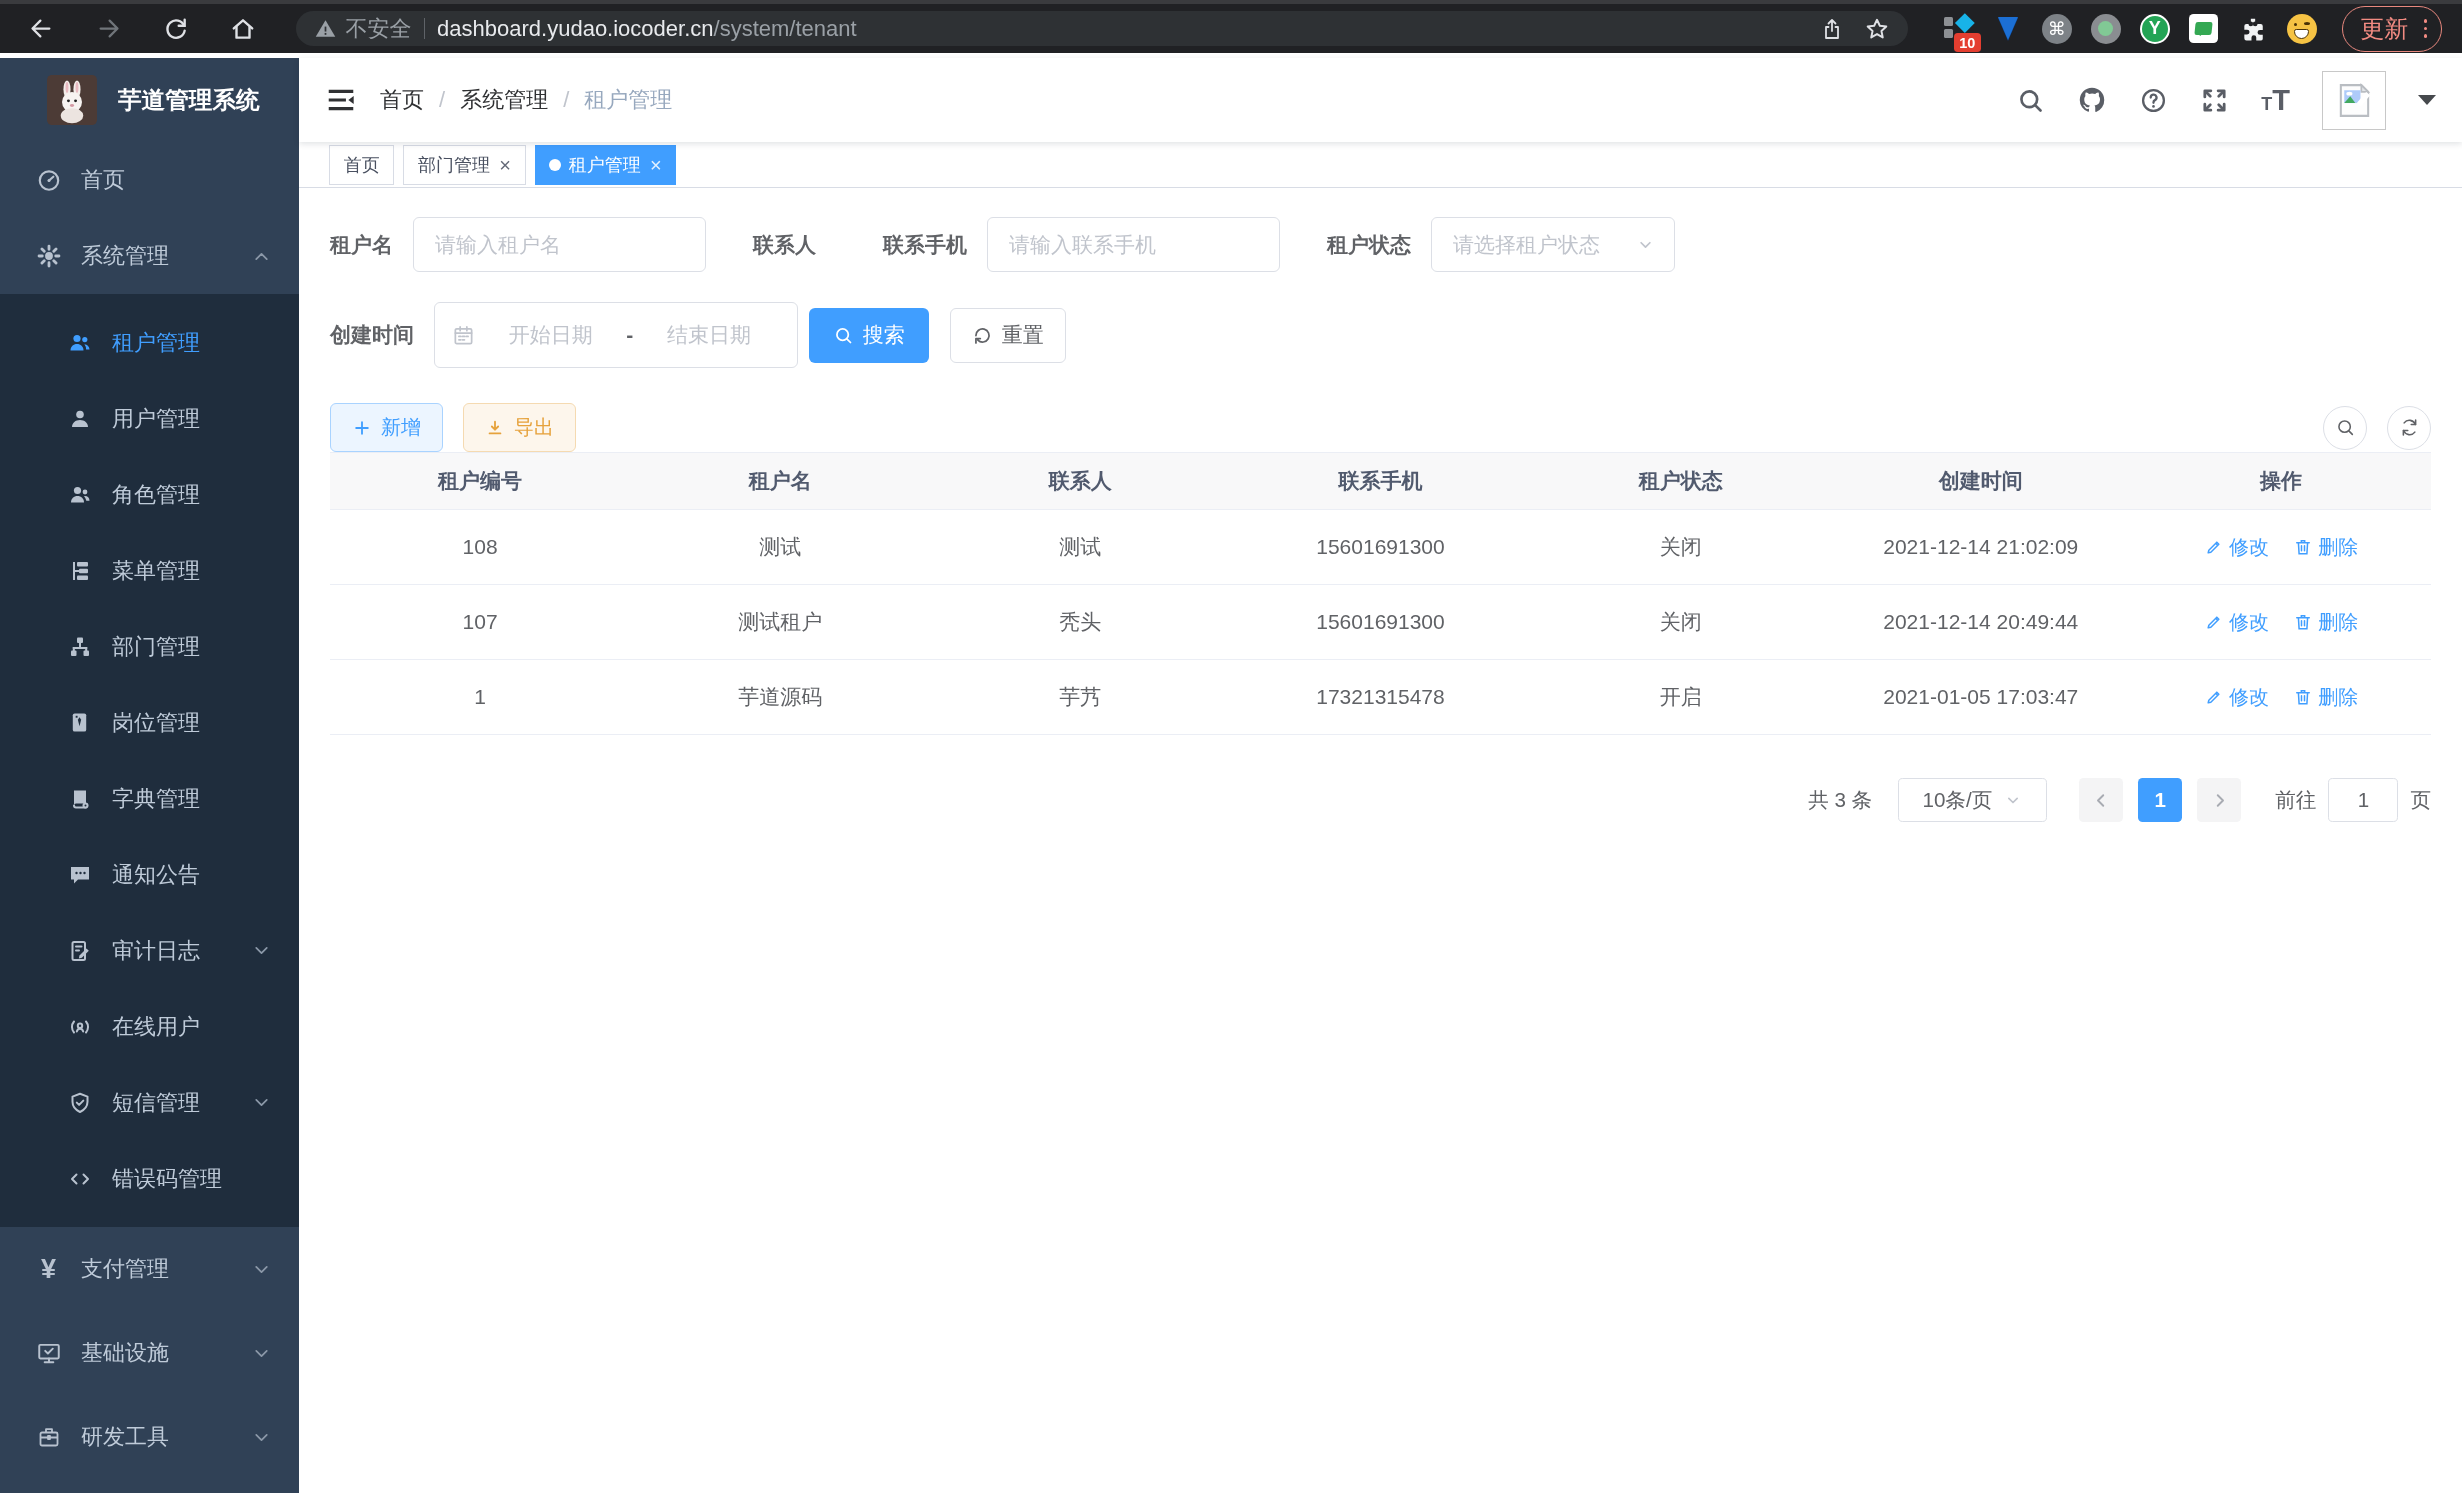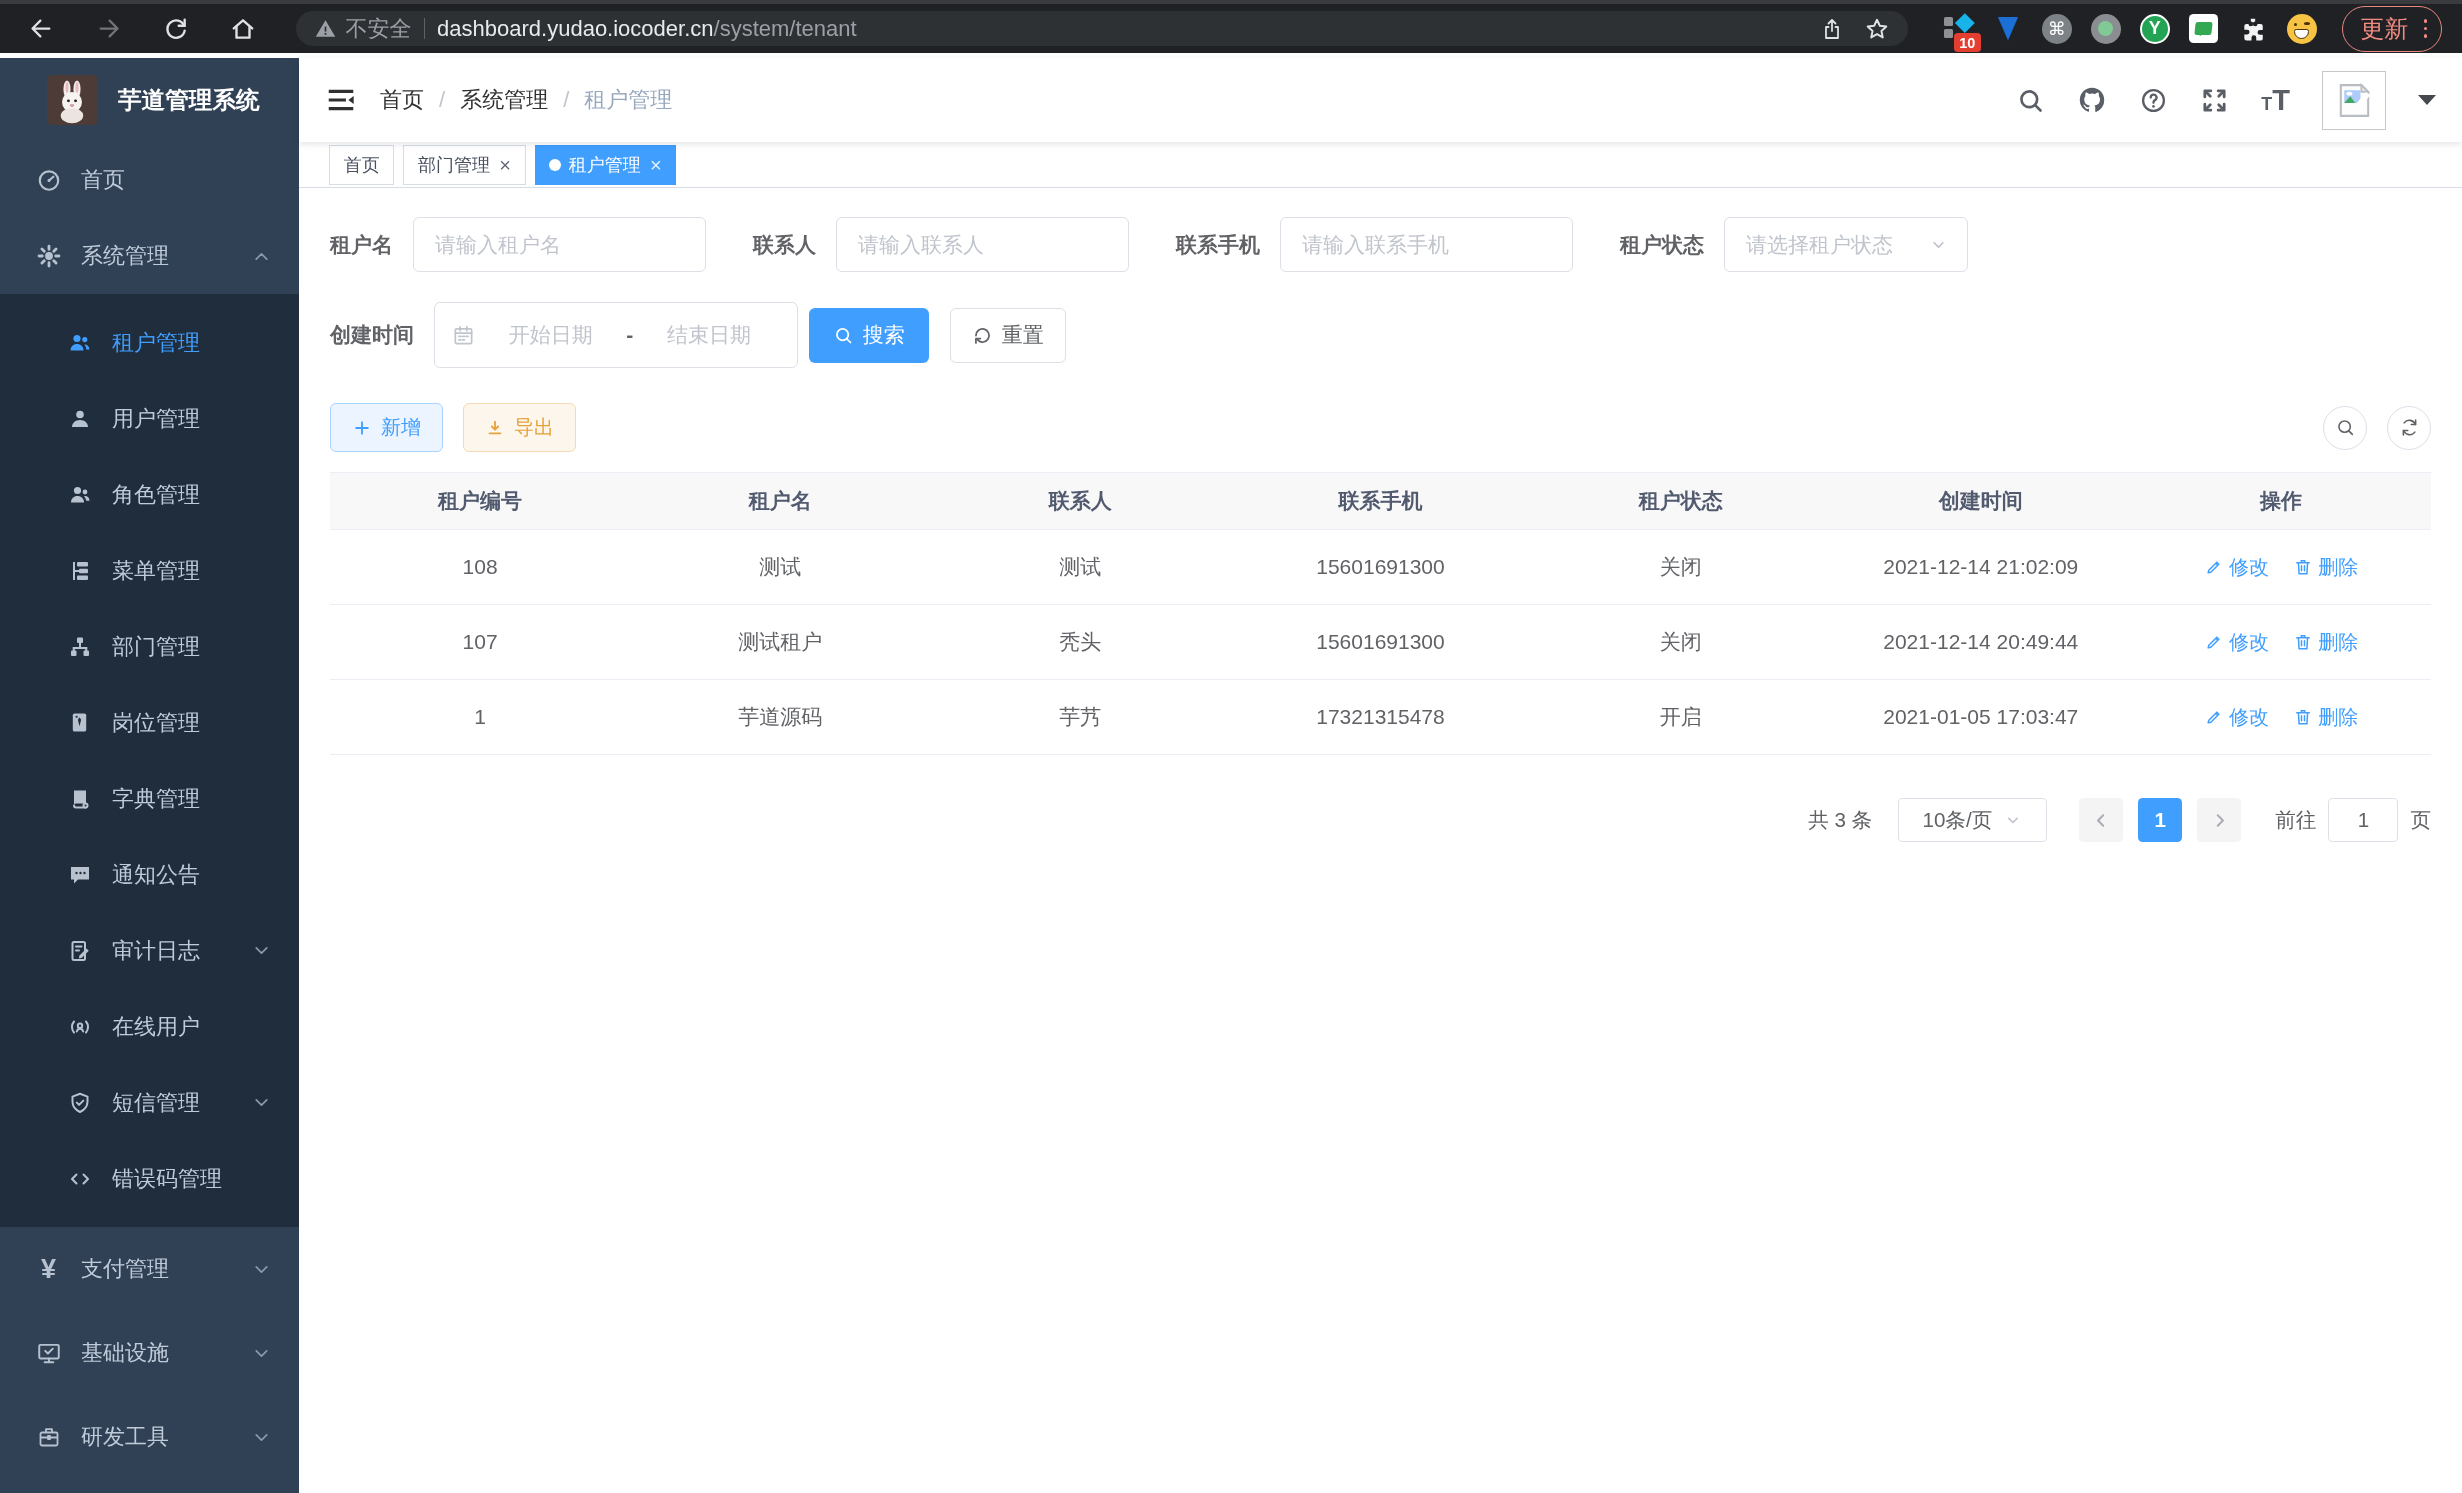--- a/index.html
+++ b/index.html
@@ -114,21 +114,21 @@
   .btn-search { height:55px; padding:0 23px; background:#409eff; color:#fff; margin-left:10.7px; }
   .btn-reset { height:55px; padding:0 21px; background:#fff; border-color:#dcdfe6; color:#606266; margin-left:21px; }
   .action-row { display:flex; align-items:center; margin-top:35px; }
   .btn-add { height:49px; padding:0 21px; font-size:20px; background:#ecf5ff; border-color:#a9d3ff; color:#409eff; }
   .btn-export { height:49px; padding:0 21px; font-size:20px; background:#fdf6ec; border-color:#f5dab1; color:#e6a23c; margin-left:20px; }
   .circles { margin-left:auto; display:flex; gap:20px; }
   .circle-btn { width:44px; height:44px; border-radius:50%; border:1.5px solid #dcdfe6; background:#fff;
     color:#606266; display:flex; align-items:center; justify-content:center; cursor:pointer; }
 
   
-  .dtable { margin-top:20px; }
+  .dtable { }
   .thead { display:flex; align-items:center; height:58px; background:#f8f8f9;
     border-top:1.5px solid #ebeef5; border-bottom:1.5px solid #ebeef5; }
   .th { flex:1; text-align:center; font-size:21px; font-weight:700; color:#515a6e; }
   .trow { display:flex; align-items:center; height:75px; border-bottom:1.5px solid #ebeef5;
     font-size:21px; color:#606266; background:#fff; }
   .td { flex:1; text-align:center; }
   .td-actions { flex:1; display:flex; align-items:center; justify-content:center; gap:24px; }
   .tlink { color:#409eff; font-size:20px; display:inline-flex; align-items:center; gap:5.3px; cursor:pointer; }
 
   
@@ -547,21 +547,20 @@
 
     <div class="content">
 
       <div class="frow">
         <div class="fitem">
           <span class="flabel">租户名</span>
           <input class="finput" placeholder="请输入租户名" style="">
         </div>
         <div class="fitem">
           <span class="flabel">联系人</span>
-          <input class="finput" placeholder="请输入联系人" style="">
         </div>
         <div class="fitem">
           <span class="flabel">联系手机</span>
           <input class="finput" placeholder="请输入联系手机" style="">
         </div>
         <div class="fitem" style="margin-right:0;">
           <span class="flabel">租户状态</span>
           <div class="fselect">
             <span class="txt">请选择租户状态</span>
             <svg width="21" height="21" viewBox="0 0 24 24" fill="none" stroke="#c0c4cc" stroke-width="2" stroke-linecap="round" stroke-linejoin="round">

